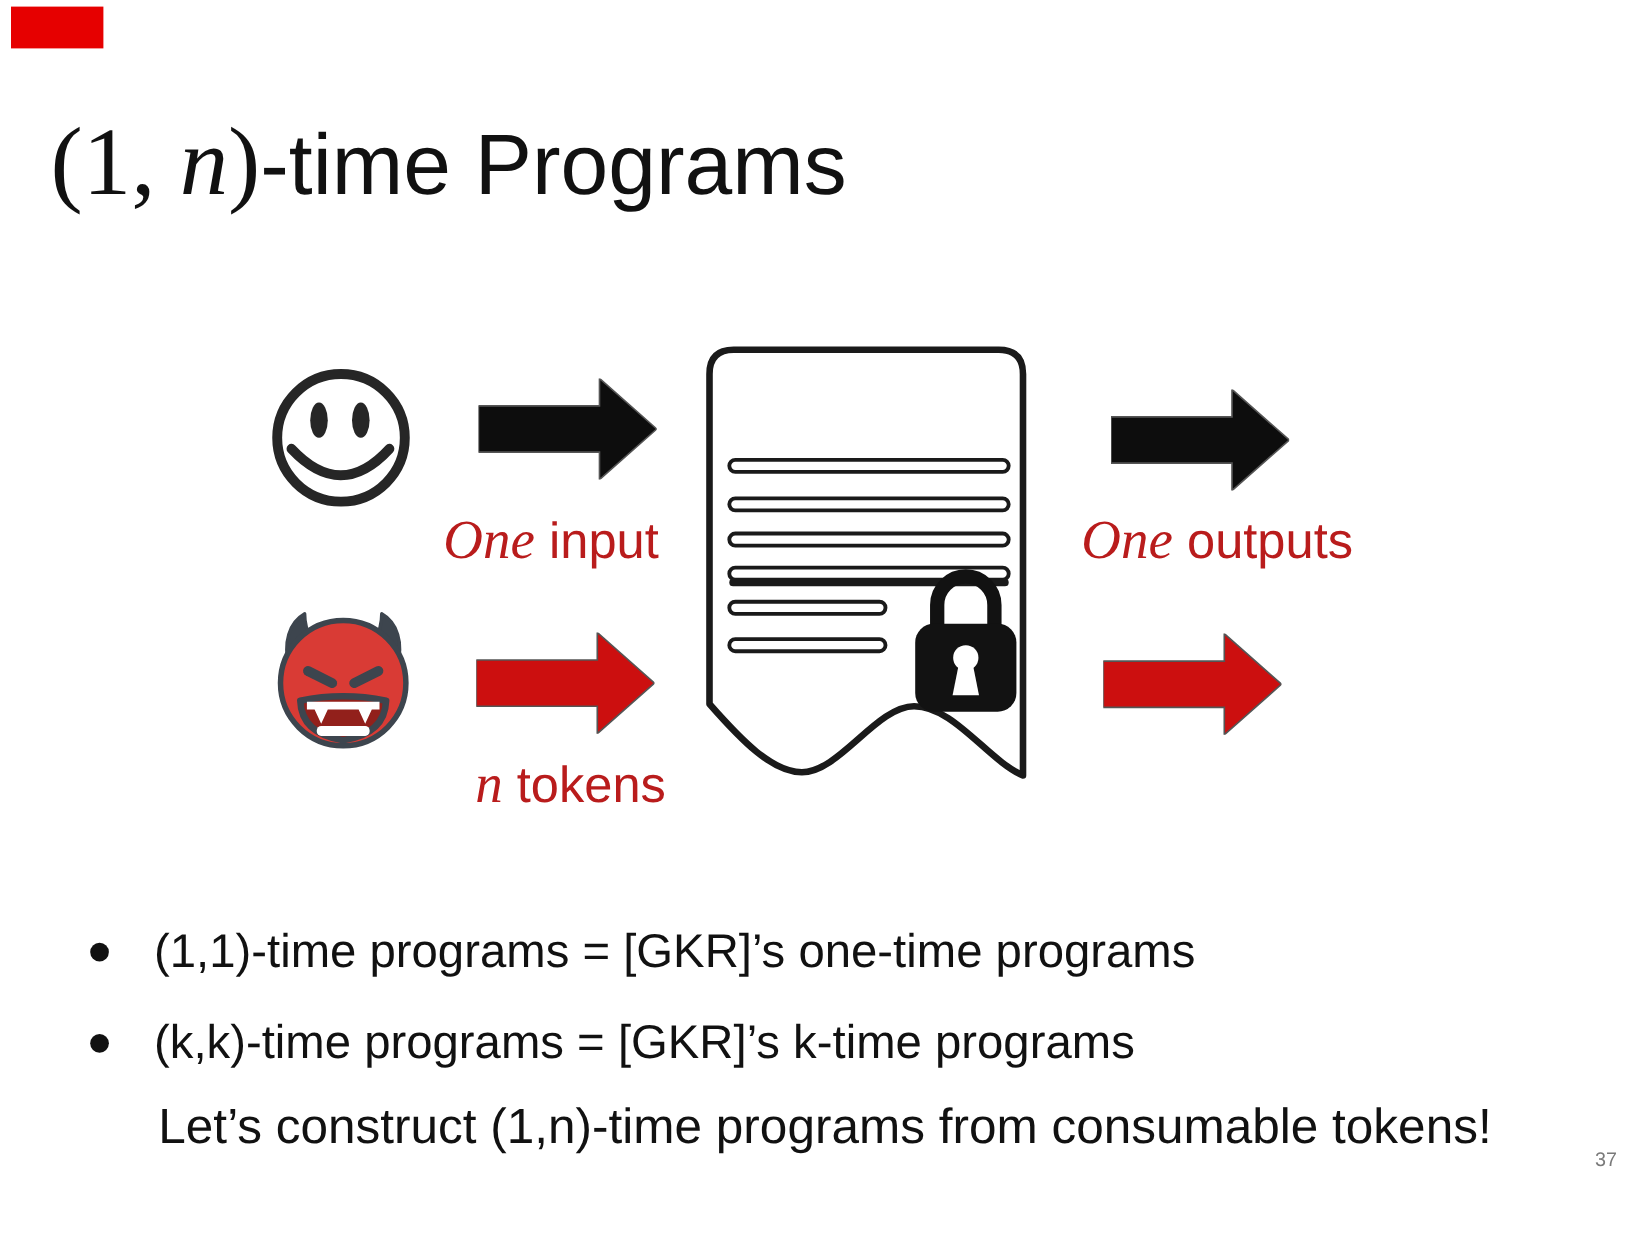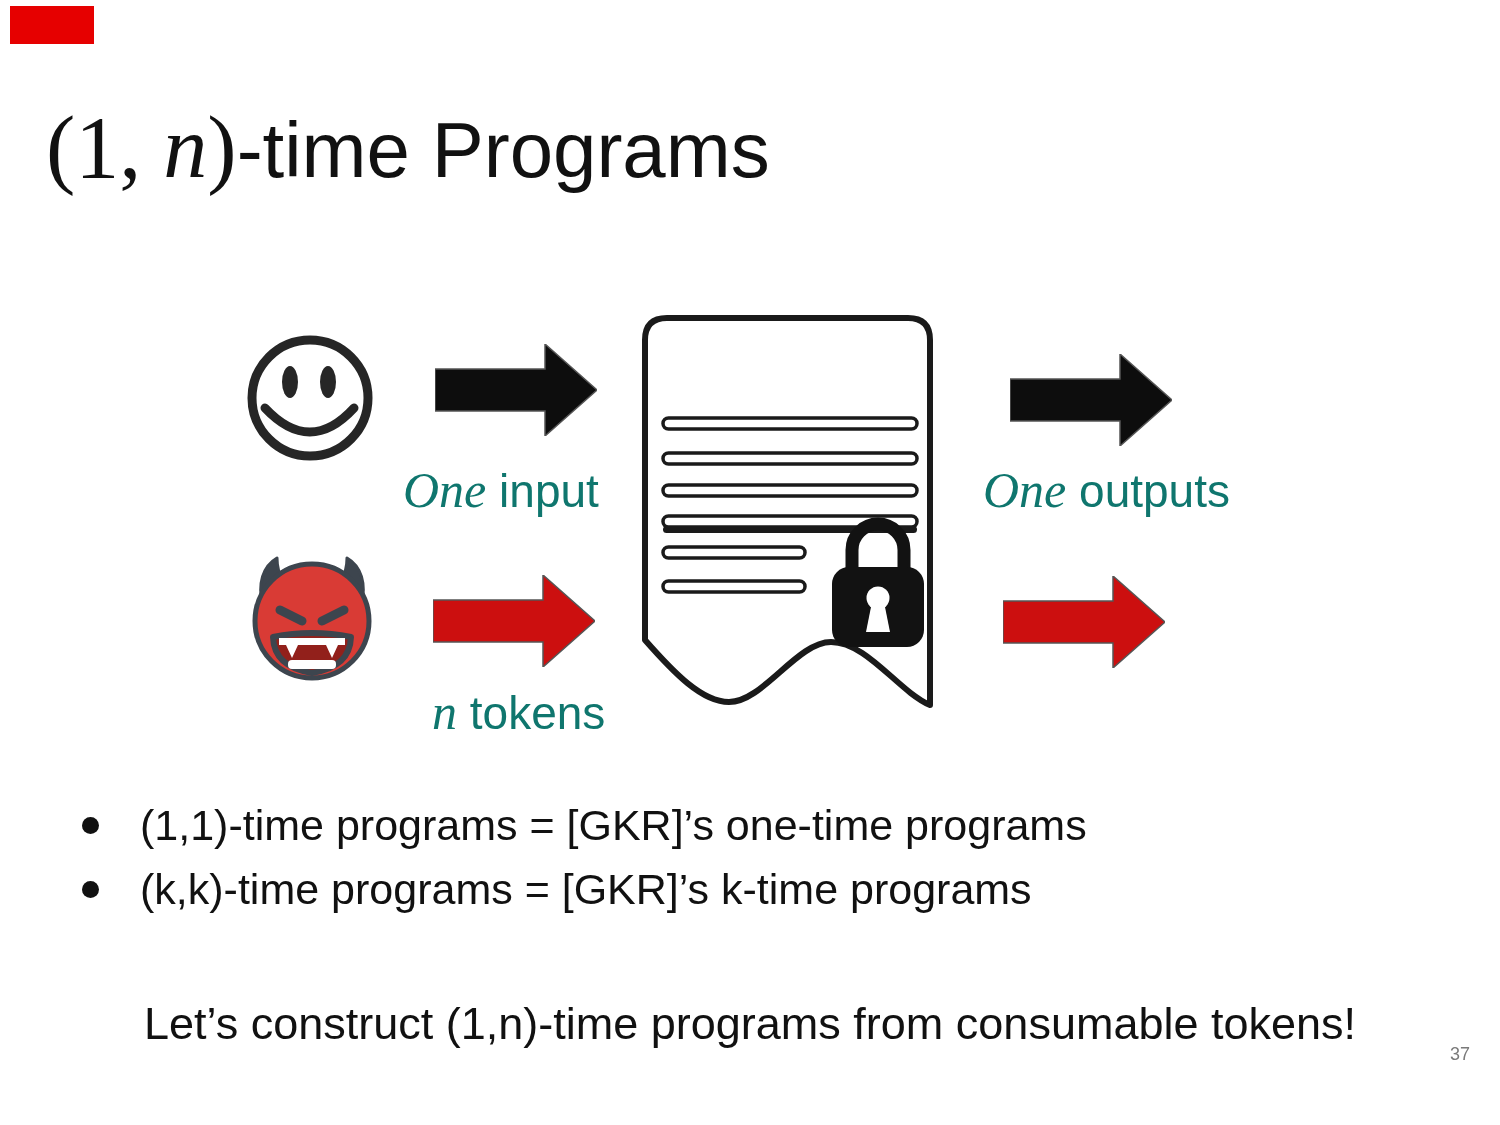--- a/index.html
+++ b/index.html
@@ -13,28 +13,28 @@
   .title .it{font-style:italic;}
   .title .sans{font-family:"Liberation Sans",sans-serif;font-size:78px;}
   svg{position:absolute;display:block;}
   .svg-smiley{left:240px;top:330px;}
   .svg-devil{left:243px;top:550px;}
   .svg-doc{left:630px;top:305px;}
   .svg-arrow-bi{left:435px;top:344px;}
   .svg-arrow-ri{left:433px;top:575px;}
   .svg-arrow-bo{left:1010px;top:354px;}
   .svg-arrow-ro{left:1003px;top:576px;}
-  .dlabel{position:absolute;font-size:46px;white-space:nowrap;color:#0f766e;}
+  .dlabel{position:absolute;font-size:46px;white-space:nowrap;color:#b91c1c;}
   .dlabel .em{font-family:"Liberation Serif",serif;font-style:italic;font-size:50px;}
   .lbl-one-input{left:403px;top:461px;}
   .lbl-n-inputs{left:432px;top:683px;}
   .lbl-one-output{left:983px;top:461px;}
   .lbl-n-outputs{left:1000px;top:683px;}
   .bullets{position:absolute;left:80px;top:804px;margin:0;padding:0;list-style:none;}
-  .bullets li{display:flex;align-items:flex-start;font-size:43px;line-height:1.0;margin-bottom:21px;white-space:nowrap;}
+  .bullets li{display:flex;align-items:flex-start;font-size:43px;line-height:1.0;margin-bottom:21px;white-space:nowrap;margin-top:40px;}
   .bullet-dot{flex:none;width:17px;height:17px;border-radius:50%;background:#111111;margin:13px 41px 0 2px;}
   .callout{position:absolute;left:0;top:998px;width:100%;text-align:center;
     font-size:45px;white-space:nowrap;color:#111111;}
   .page-number{position:absolute;right:30px;top:1044px;font-size:18px;color:#7a7a7a;}
 </style>
 </head>
 <body>
 
 <div class="slide">
 

